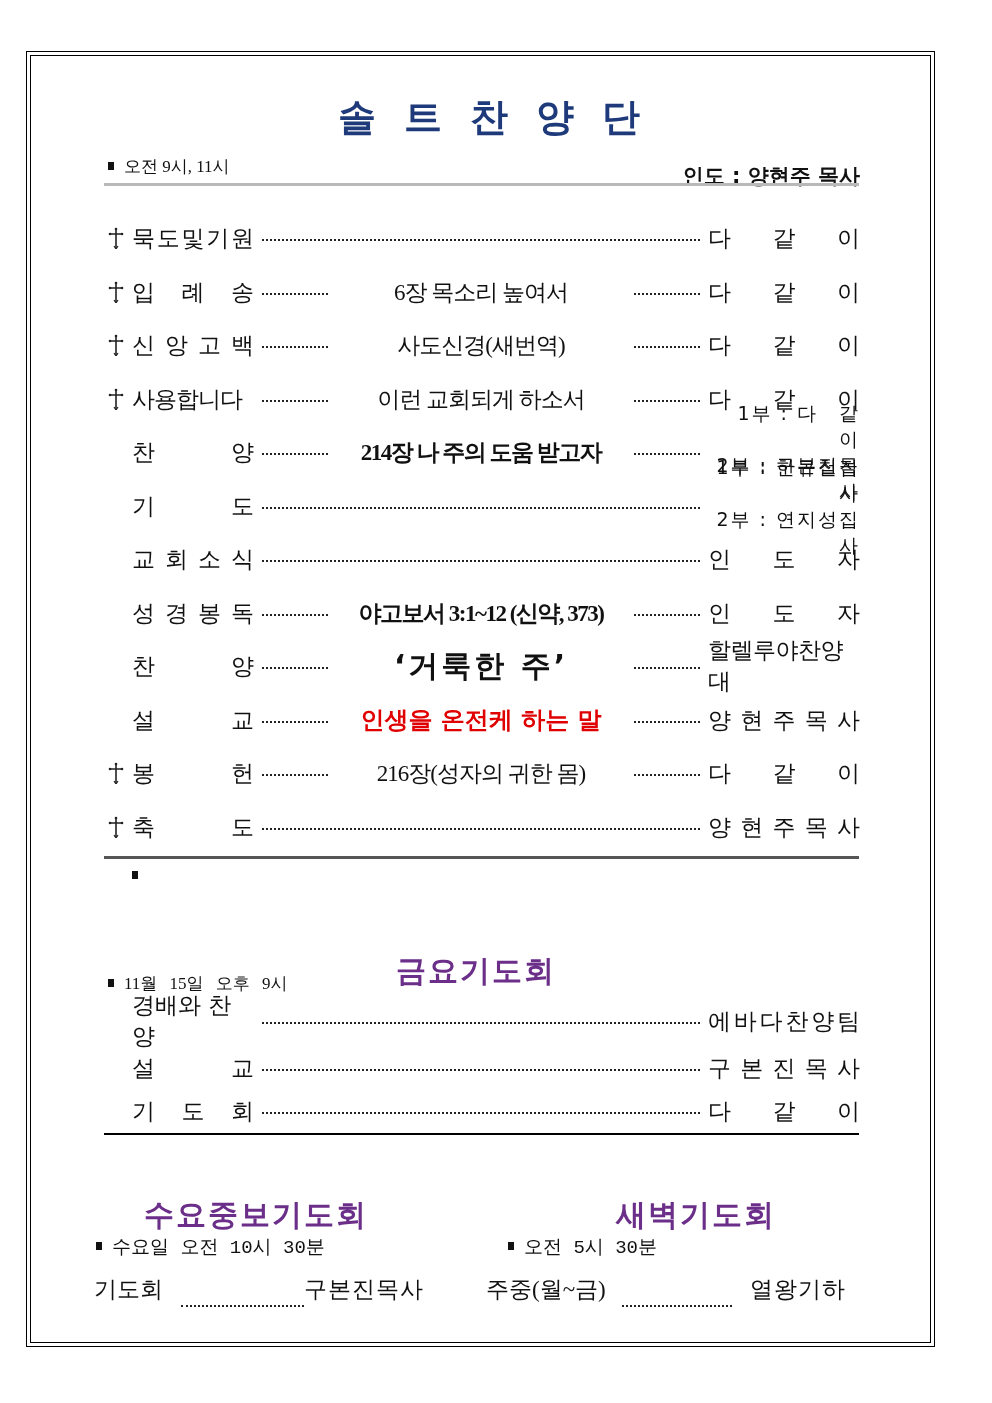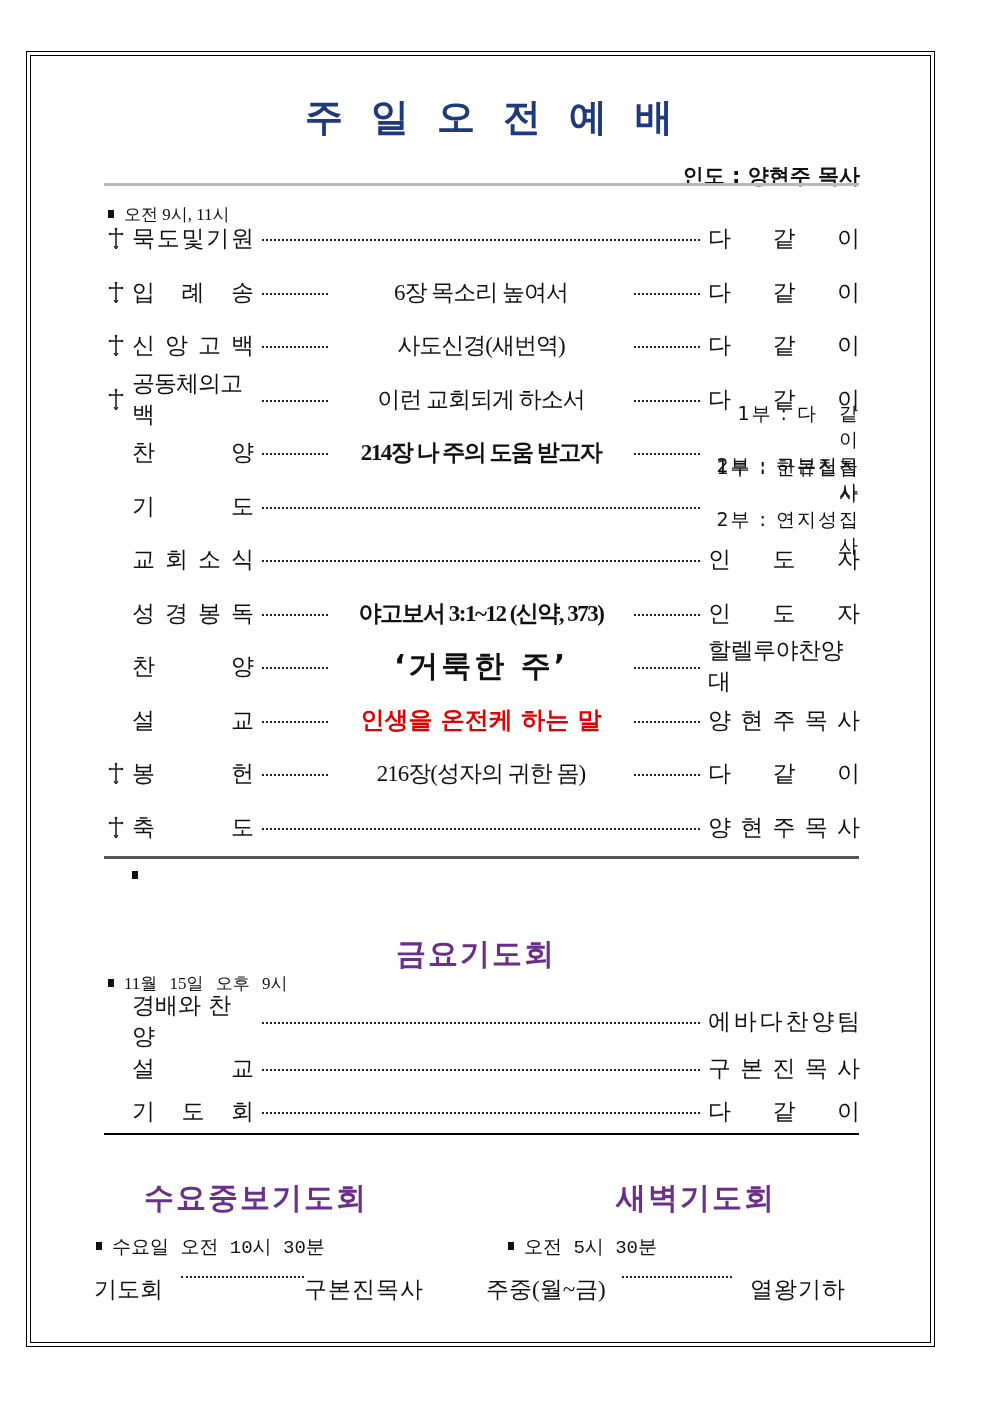--- a/index.html
+++ b/index.html
@@ -2,21 +2,21 @@
 <html><head>
 <meta charset="utf-8">
 <style>
   html, body { margin: 0; padding: 0; background: #ffffff; }
   body { width: 992px; height: 1403px; position: relative; font-family: "DejaVu Sans", sans-serif; color: #111; overflow: hidden; }
   .frame-outer { position: absolute; left: 26px; top: 51px; width: 907px; height: 1294px; border: 1px solid #000; }
   .frame-inner { position: absolute; left: 30px; top: 55px; width: 899px; height: 1286px; border: 1px solid #000; }
 
   .title { position: absolute; left: 0; width: 992px; top: 92px; text-align: center; font-size: 38px; font-weight: bold; color: #1f3a7a; letter-spacing: 28px; padding-left: 14px; box-sizing: border-box; }
 
-  .sub-left { position: absolute; left: 108px; top: 155px; font-size: 17px; font-family: "Liberation Serif", serif; margin-top: 48px; }
+  .sub-left { position: absolute; left: 108px; top: 155px; font-size: 17px; font-family: "Liberation Serif", serif; }
   .bullet { display: inline-block; width: 6px; height: 8px; background: #111; margin-right: 10px; vertical-align: middle; position: relative; top: -2px; }
   .sub-right { position: absolute; right: 132px; top: 152px; font-size: 21px; font-weight: bold; margin-top: 10px; }
   .sep-gray { position: absolute; left: 104px; width: 755px; top: 183px; height: 3px; background: #b9b9b9; }
 
   .row { position: absolute; left: 108px; width: 752px; height: 40px; display: flex; align-items: center; font-size: 23px; }
   .row .label { width: 146px; display: flex; align-items: center; position: relative; flex-shrink: 0; }
   .row .label .cross { width: 24px; flex-shrink: 0; display: inline-block; }
   .row .label .lbl { flex: 1; display: flex; justify-content: space-between; }
   .row .label.nocross .lbl { margin-left: 24px; }
   .dots { flex: 1; border-bottom: 2px dotted #222; height: 0; margin: 0 8px; position: relative; top: 2px; }
@@ -28,35 +28,35 @@
 
   .cross svg { width: 16px; height: 22px; display: block; }
   .hymn-big { font-size: 30px; font-weight: bold; letter-spacing: 3px; }
   .sermon { color: #e00000; font-weight: bold; font-size: 24px; }
   .narrow { font-family: "Liberation Serif", serif; font-size: 23px; letter-spacing: -1px; }
   .narrow-bold { font-family: "Liberation Serif", serif; font-weight: bold; font-size: 23px; letter-spacing: -1.5px; }
 
   .sep-dark { position: absolute; left: 104px; width: 755px; top: 856px; height: 3px; background: #555; }
   .note { position: absolute; left: 132px; top: 866px; font-size: 17px; letter-spacing: -0.8px; font-family: "Liberation Serif", serif; }
 
-  .h2 { position: absolute; font-size: 30px; font-weight: bold; color: #6b2f8a; letter-spacing: 2px; }
+  .h2 { position: absolute; font-size: 30px; font-weight: bold; color: #6b2f8a; letter-spacing: 2px; margin-top: 17px; }
   .fri-date { position: absolute; left: 108px; top: 972px; font-size: 17px; font-family: "Liberation Serif", serif; word-spacing: 8px; }
   .sep-black { position: absolute; left: 104px; width: 755px; top: 1133px; height: 2px; background: #000; }
 
   .mini { position: absolute; font-size: 19px; font-family: Liberation Mono, monospace; }
-  .bottom-row { position: absolute; display: flex; align-items: flex-start; font-size: 23px; }
+  .bottom-row { position: absolute; display: flex; align-items: flex-end; font-size: 23px; }
   .bottom-row .dots { margin: 0 4px; }
 </style>
 </head>
 <body>
 
 <div class="frame-outer"></div>
 <div class="frame-inner"></div>
 
-<div class="title">주일오전예배</div>
+<div class="title">솔트찬양단</div>
 
 <div class="sub-left"><span class="bullet"></span><span>오전 9시, 11시</span></div>
 <div class="sub-right">인도 : 양현주 목사</div>
 <div class="sep-gray"></div>
 
 <div id="sunday-rows">
     <div class="row" style="top: 218px;">
       <div class="label">
         <span class="cross">
           <svg viewBox="0 0 16 22">
@@ -140,21 +140,21 @@
         <span class="cross">
           <svg viewBox="0 0 16 22">
             <path d="M8 1 L8 21 M2 7 L14 7" stroke="#222" stroke-width="1.6" fill="none"></path>
             <circle cx="8" cy="2" r="1.3" fill="#222"></circle>
             <circle cx="2" cy="7" r="1.3" fill="#222"></circle>
             <circle cx="14" cy="7" r="1.3" fill="#222"></circle>
             <path d="M6 19 L8 22 L10 19" stroke="#222" stroke-width="1.2" fill="none"></path>
           </svg>
         </span>
         <span class="lbl" style="letter-spacing: -1px;">
-          <span>공동체의고백</span>
+          <span>사용합니다</span>
         </span>
       </div>
       <span class="dots short"></span>
       <span class="center narrow">이런 교회되게 하소서</span>
       <span class="dots short"></span>
       <div class="right">
         <span>다</span>
         <span>같</span>
         <span>이</span>
       </div>

